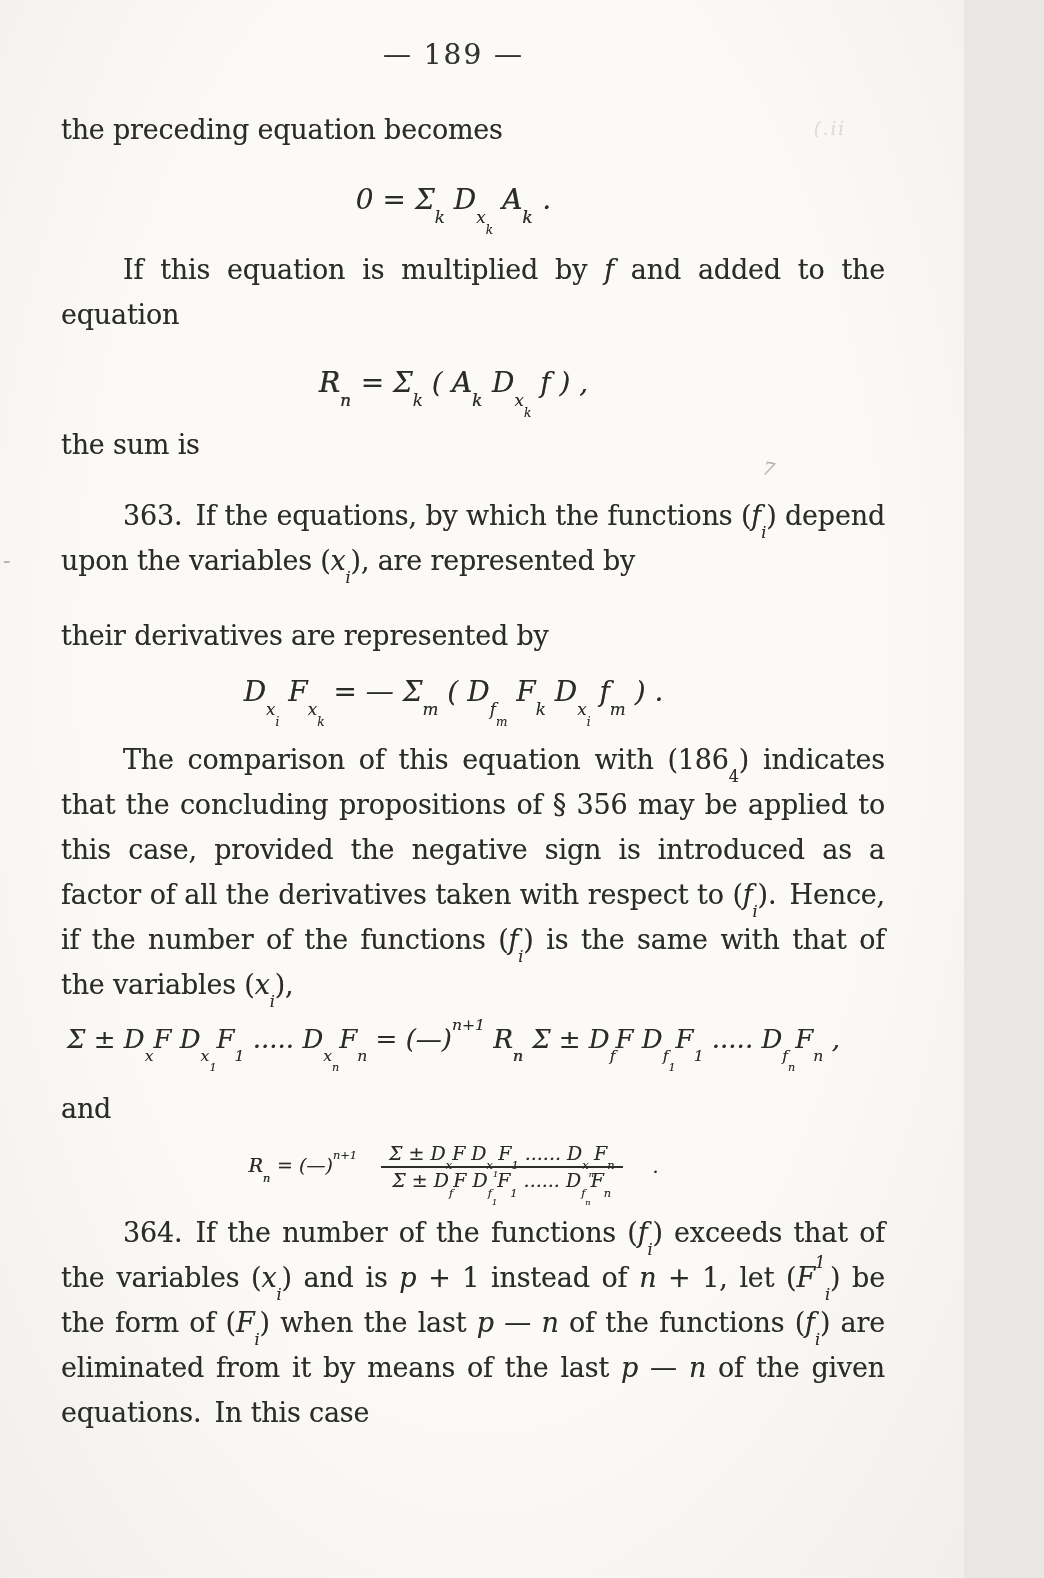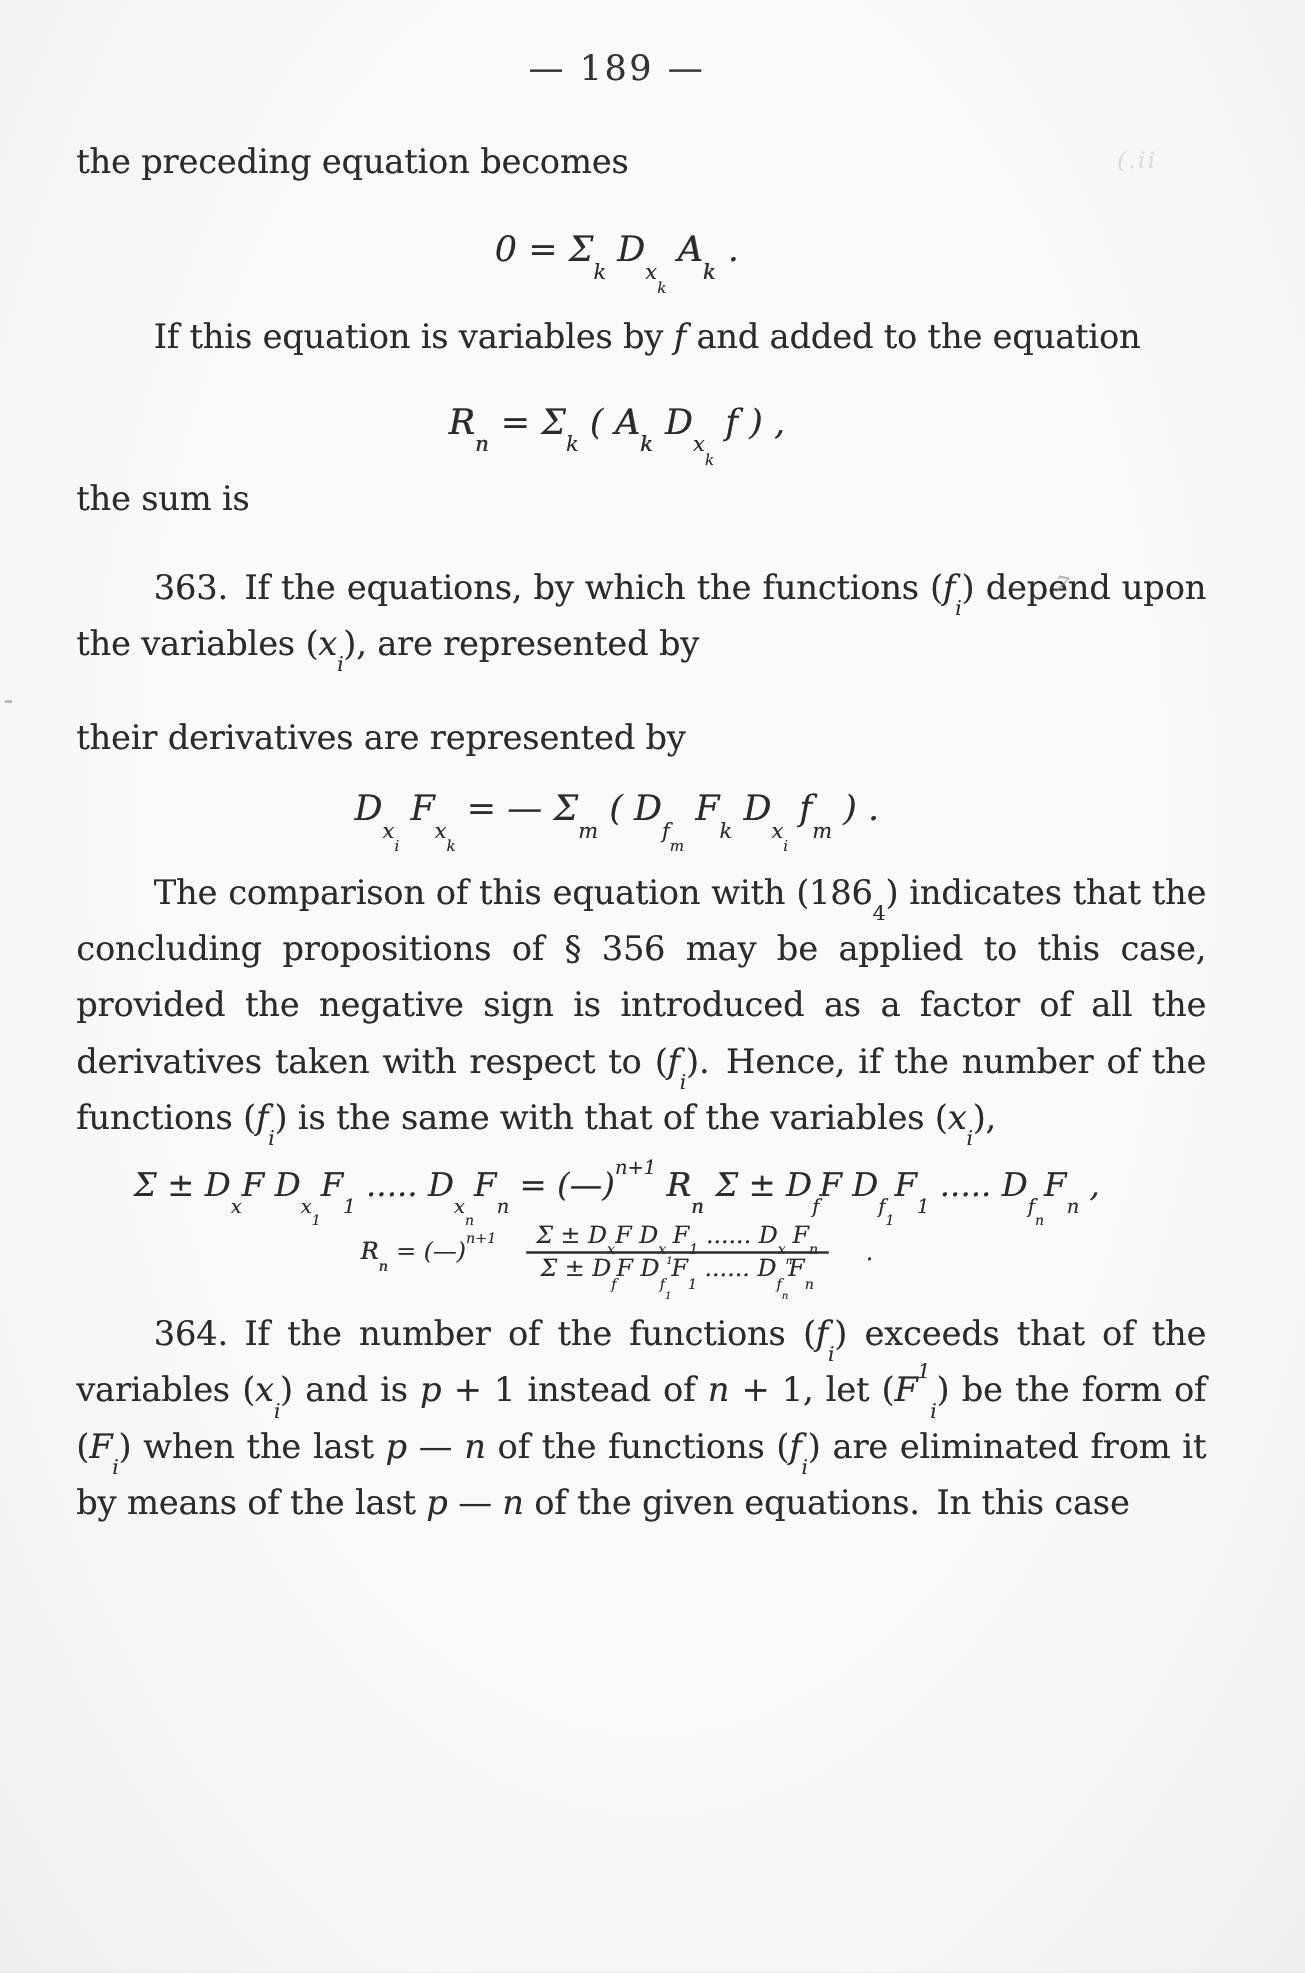--- a/index.html
+++ b/index.html
@@ -4,21 +4,21 @@
 <style>
   html,body{margin:0;padding:0;}
   body{
     width:1044px;height:1578px;
     background:#e8e7e3;
     font-family:"DejaVu Serif","Liberation Serif",serif;
     overflow:hidden;
   }
   .page{
     position:relative;
-    width:1044px;height:1578px;
+    width:964px;height:1578px;
     box-sizing:border-box;
     padding:38px 79px 0 22px;
     background:radial-gradient(ellipse at 50% 42%, #fbfaf7 55%, #f1efeb 100%);
     color:#2b2b2b;
     text-shadow:0 0 0.5px rgba(40,40,40,0.45);
   }
   .pagenum{
     text-align:center;
     font-size:28px;
     letter-spacing:2px;
@@ -89,38 +89,39 @@
 <body>
 
 <div class="page">
 
   <div class="pagenum">— 189 —</div>
 
   <div class="p noj b-intro"><span>the preceding equation becomes</span></div>
 
   <div class="eq b-eq1"><span>0 = </span><span>Σ<sub>k</sub></span><span> </span><span>D<sub><span>x<sub>k</sub></span></sub></span><span> </span><span class="scr">A<sub>k</sub></span><span> .</span></div>
 
-  <div class="p ind b-if"><span>If this equation is variables by </span><span class="m">f</span><span> and added to the equation</span></div>
+  <div class="p ind b-if"><span>If this equation is multiplied by </span><span class="m">f</span><span> and added to the equation</span></div>
 
   <div class="eq b-eq2"><span class="scr">R<sub>n</sub></span><span> = </span><span>Σ<sub>k</sub></span><span> ( </span><span class="scr">A<sub>k</sub></span><span> </span><span>D<sub><span>x<sub>k</sub></span></sub></span><span> f ) ,</span></div>
 
   <div class="p noj b-sum"><span>the sum is</span></div>
 
 
   <div class="p ind b-363"><span>363. If the equations, by which the functions (</span><span class="m">f<sub>i</sub></span><span>) depend upon the variables (</span><span class="m">x<sub>i</sub></span><span>), are represented by</span></div>
 
 
   <div class="p noj b-deriv"><span>their derivatives are represented by</span></div>
 
   <div class="eq b-eq5"><span>D<sub><span>x<sub>i</sub></span></sub></span><span> </span><span>F<sub><span>x<sub>k</sub></span></sub></span><span> = — </span><span>Σ<sub>m</sub></span><span> ( </span><span>D<sub><span>f<sub>m</sub></span></sub></span><span> </span><span>F<sub>k</sub></span><span> </span><span>D<sub><span>x<sub>i</sub></span></sub></span><span> f<sub>m</sub></span><span> ) .</span></div>
 
   <div class="p ind b-comp"><span>The comparison of this equation with (186<sub>4</sub></span><span>) indicates that the concluding propositions of § 356 may be applied to this case, provided the negative sign is introduced as a factor of all the derivatives taken with respect to (</span><span class="m">f<sub>i</sub></span><span>). Hence, if the number of the functions (</span><span class="m">f<sub>i</sub></span><span>) is the same with that of the variables (</span><span class="m">x<sub>i</sub></span><span>),</span></div>
 
   <div class="eq b-eq6"><span>Σ ± </span><span>D<sub>x</sub></span><span>F </span><span>D<sub><span>x<sub>1</sub></span></sub></span><span>F<sub>1</sub></span><span> ..... </span><span>D<sub><span>x<sub>n</sub></span></sub></span><span>F<sub>n</sub></span><span> = (—)<sup>n+1</sup></span><span> </span><span class="scr">R<sub>n</sub></span><span> Σ ± </span><span>D<sub>f</sub></span><span>F </span><span>D<sub><span>f<sub>1</sub></span></sub></span><span>F<sub>1</sub></span><span> ..... </span><span>D<sub><span>f<sub>n</sub></span></sub></span><span>F<sub>n</sub></span><span> ,</span></div>
 
+  <div class="p noj b-and"><span>and</span></div>
 
   <div class="eq b-eq7"><span class="scr">R<sub>n</sub></span><span> = (—)<sup>n+1</sup></span><span class="frac"><span class="fnum"><span>Σ ± </span><span>D<sub>x</sub></span><span>F </span><span>D<sub><span>x<sub>1</sub></span></sub></span><span>F<sub>1</sub></span><span> ...... </span><span>D<sub><span>x<sub>n</sub></span></sub></span><span>F<sub>n</sub></span></span><span class="fden"><span>Σ ± </span><span>D<sub>f</sub></span><span>F </span><span>D<sub><span>f<sub>1</sub></span></sub></span><span>F<sub>1</sub></span><span> ...... </span><span>D<sub><span>f<sub>n</sub></span></sub></span><span>F<sub>n</sub></span></span></span><span> .</span></div>
 
   <div class="p ind b-364"><span>364. If the number of the functions (</span><span class="m">f<sub>i</sub></span><span>) exceeds that of the variables (</span><span class="m">x<sub>i</sub></span><span>) and is </span><span class="m">p</span><span> + 1 instead of </span><span class="m">n</span><span> + 1, let (</span><span class="m">F<sup>1</sup><sub>i</sub></span><span>) be the form of (</span><span class="m">F<sub>i</sub></span><span>) when the last </span><span class="m">p</span><span> — </span><span class="m">n</span><span> of the functions (</span><span class="m">f<sub>i</sub></span><span>) are eliminated from it by means of the last </span><span class="m">p</span><span> — </span><span class="m">n</span><span> of the given equations. In this case</span></div>
 
   <span class="artifact a1">7</span>
   <span class="artifact a2">-</span>
   <span class="artifact a3">(.ii</span>
 
 </div>

